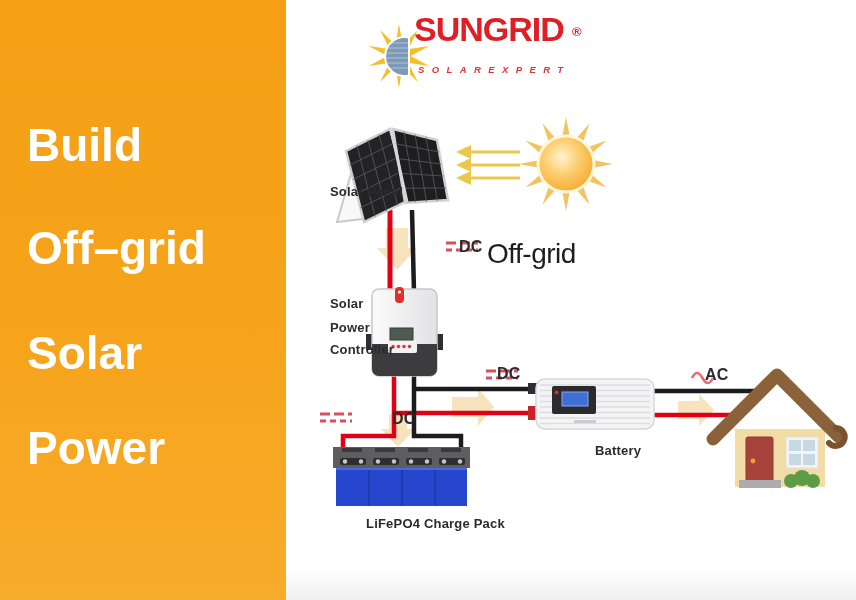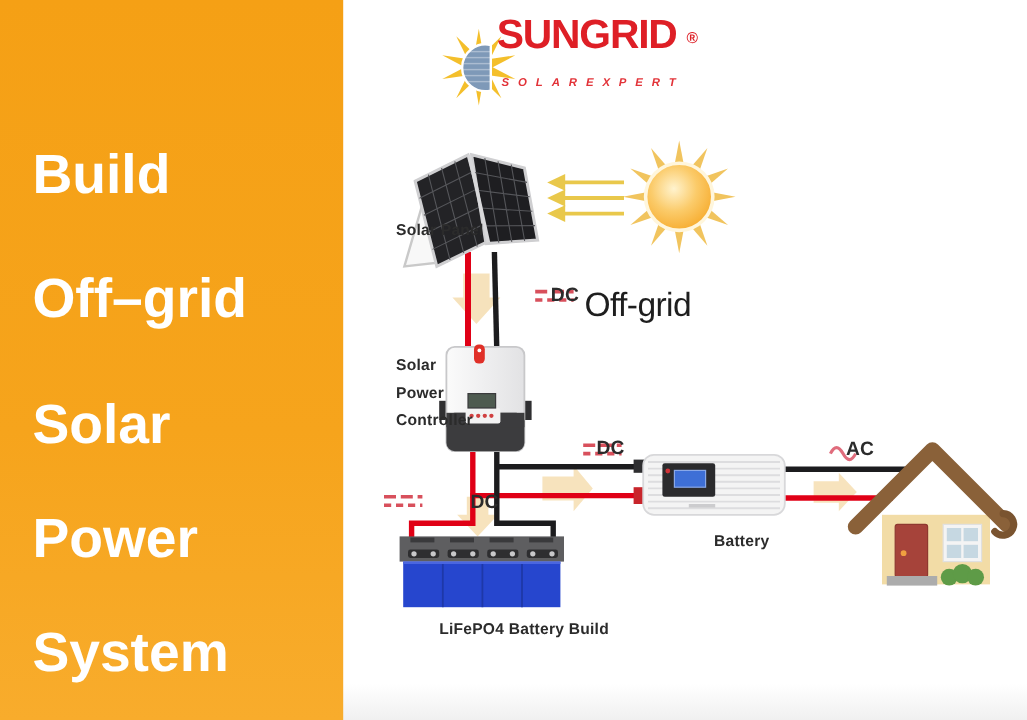--- a/index.html
+++ b/index.html
@@ -31,21 +31,20 @@
 </head>
 <body>
 
 <div class="stage">
 
   <div class="banner">
     <div class="banner-line" style="top:118px">Build</div>
     <div class="banner-line" style="top:221px">Off–grid</div>
     <div class="banner-line" style="top:326px">Solar</div>
     <div class="banner-line" style="top:421px">Power</div>
-    <div class="banner-line" style="top:516px">System</div>
   </div>
 
   <svg class="logo-sun" viewBox="360 18 80 78">
     <defs>
       <clipPath id="discClip">
           <path d="M 409 37.5 A 19.5 19.5 0 1 0 409 75.5 Z"></path>
         </clipPath>
     </defs>
     <g>
       <polygon points="399,24 404.5,56 399,88 393.5,56" fill="#F4BF2B"></polygon>
@@ -232,15 +231,15 @@
 
   <div class="lbl" style="left:294px;top:184px">Solar Panel</div>
   <div class="lbl" style="left:294px;top:296px">Solar</div>
   <div class="lbl" style="left:294px;top:320px">Power</div>
   <div class="lbl" style="left:294px;top:342px">Controller</div>
   <div class="lbl lbl-sm" style="left:423px;top:238px">DC</div>
   <div class="lbl lbl-sm" style="left:356px;top:410px">DC</div>
   <div class="lbl lbl-sm" style="left:461px;top:365px">DC</div>
   <div class="lbl lbl-sm" style="left:669px;top:366px">AC</div>
   <div class="lbl" style="left:559px;top:443px">Battery</div>
-  <div class="lbl" style="left:330px;top:516px">LiFePO4 Battery Build</div>
+  <div class="lbl" style="left:330px;top:516px">LiFePO4 Charge Pack</div>
 
 </div>
 
 </body></html>

